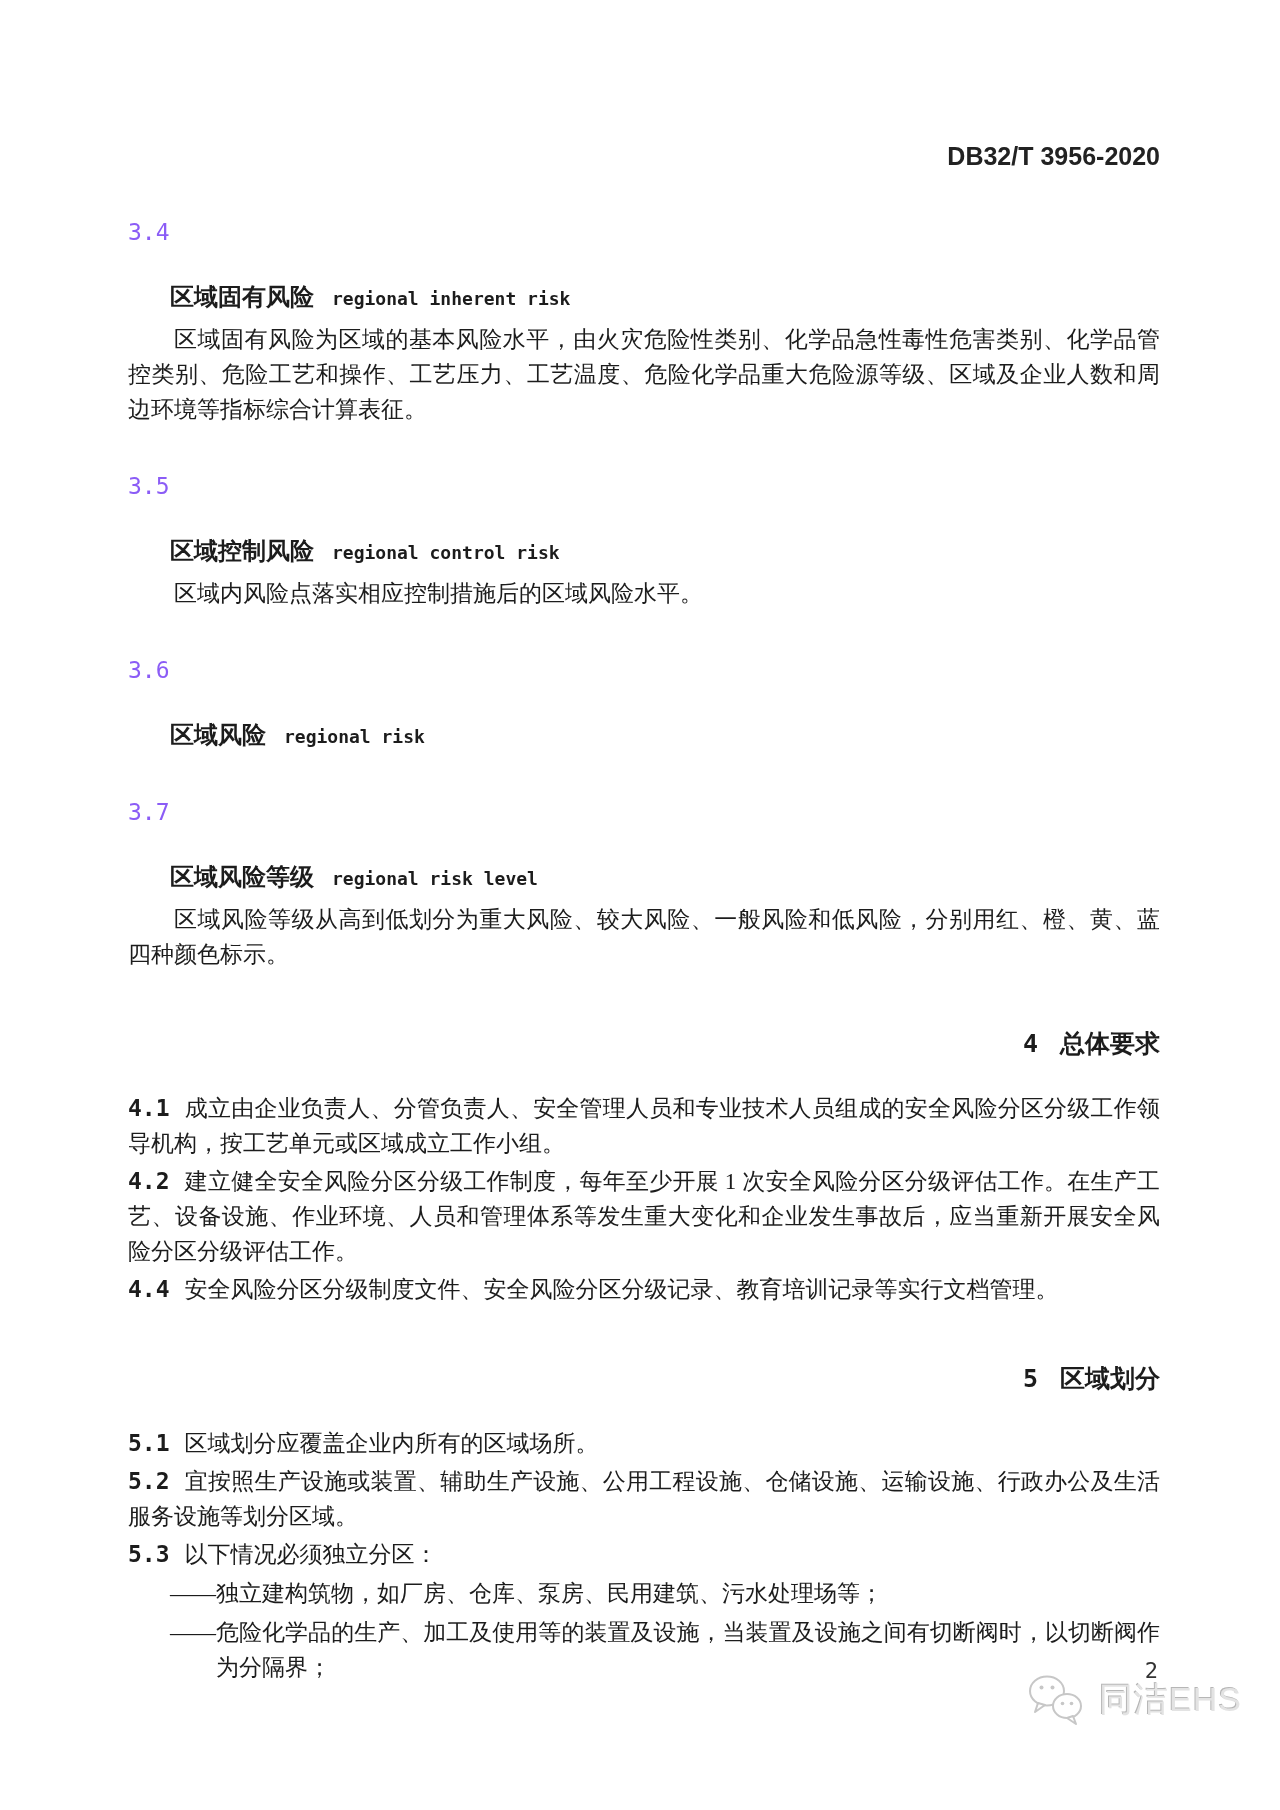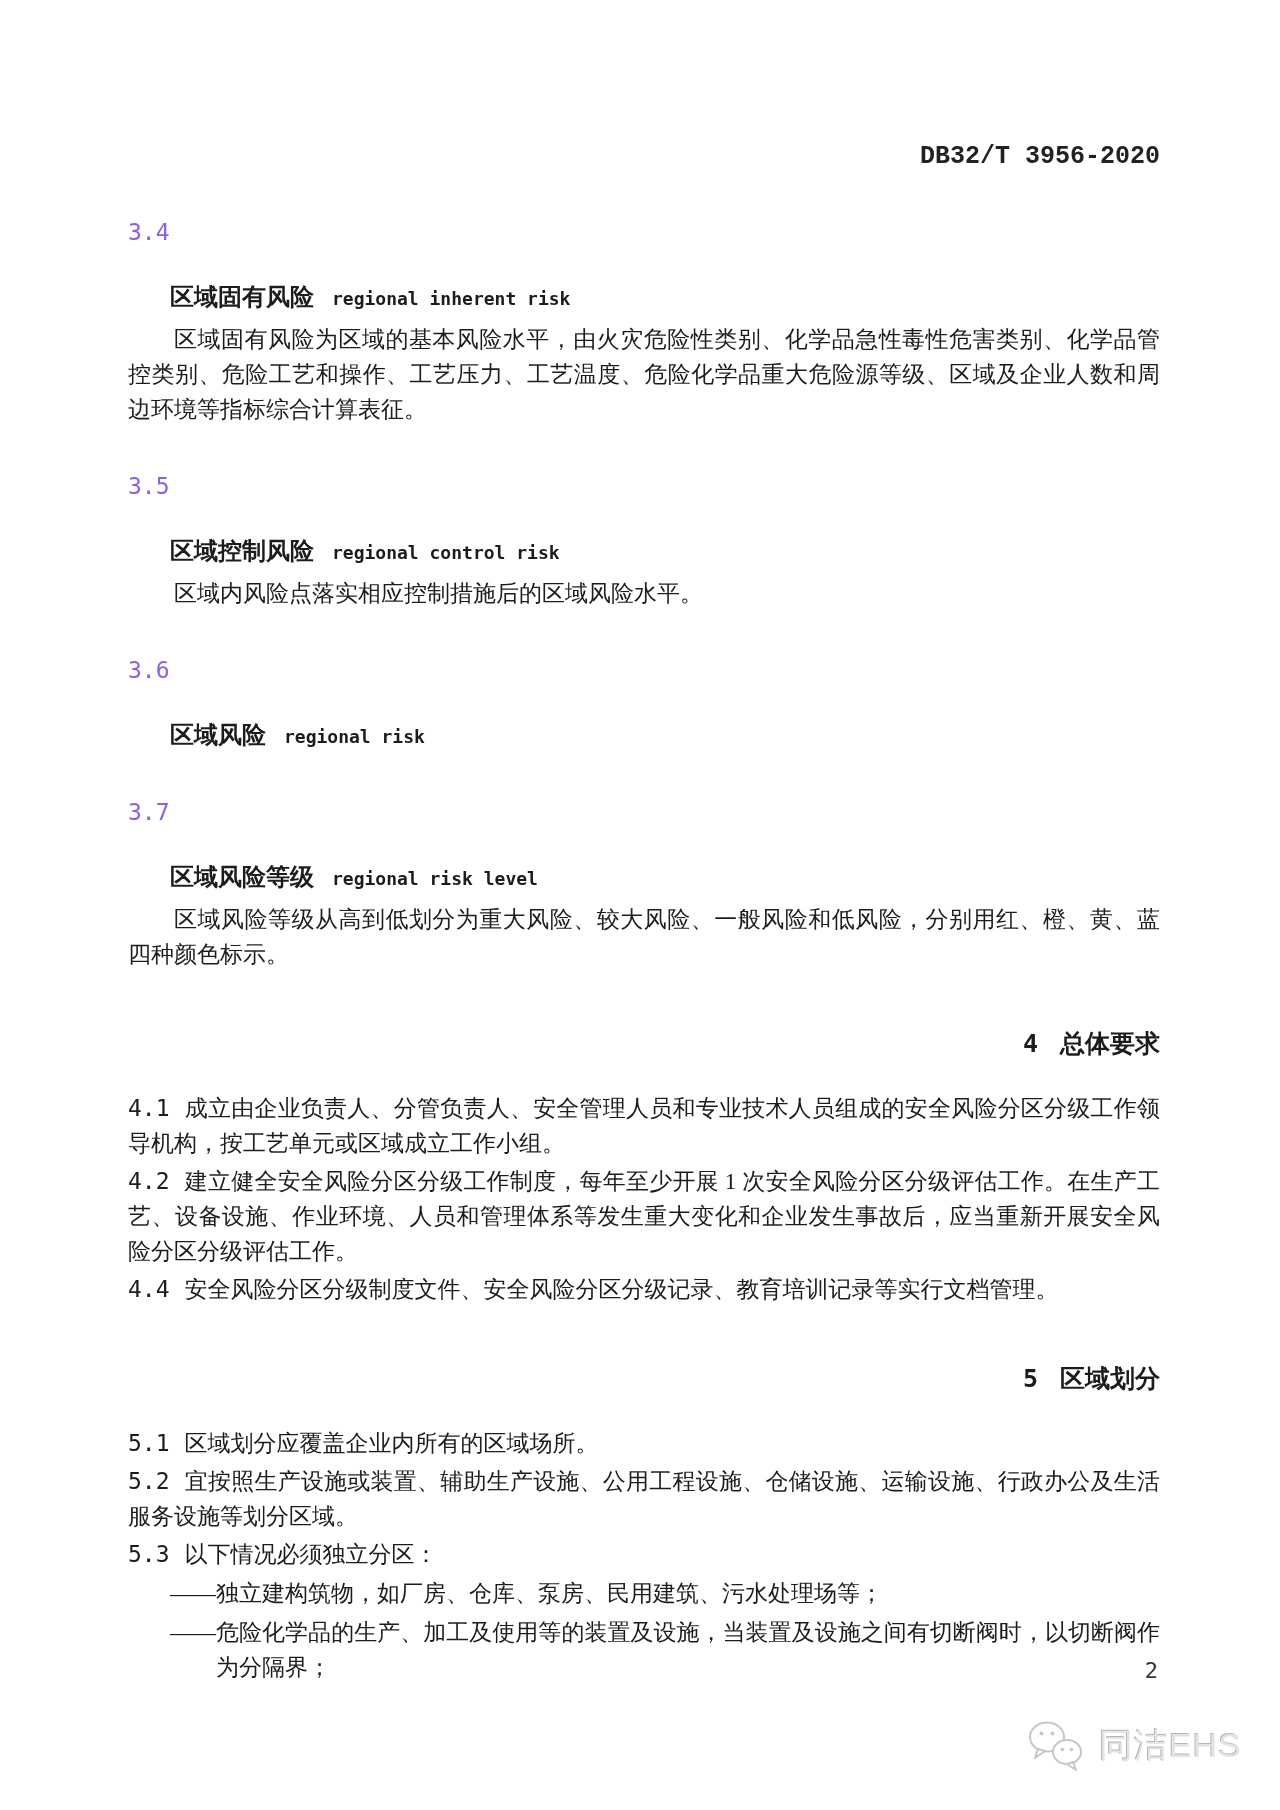--- a/index.html
+++ b/index.html
@@ -11,21 +11,21 @@
   .page {
     position: relative;
     width: 1280px;
     height: 1810px;
     background: #ffffff;
     padding: 142px 120px 0 128px;
     overflow: hidden;
   }
   .doc-code {
     text-align: right;
-    font-family: Liberation Mono, monospace;
+    font-family: Liberation Sans, sans-serif;
     font-size: 25px;
     font-weight: bold;
     color: #222;
   }
   .term-num {
     font-family: "DejaVu Sans Mono", monospace;
     font-size: 23px;
     margin-top: 46px;
     color: #8b5cf6;
   }
@@ -64,42 +64,42 @@
   .clause-head .num { margin-right: 22px; font-family: "DejaVu Sans Mono", monospace; }
   .clause-body { margin-top: 30px; }
   .clause-item {
     font-size: 23px;
     line-height: 35px;
     text-align: justify;
     margin-top: 3px;
   }
   .clause-item .num {
     font-family: "DejaVu Sans Mono", monospace;
-    font-weight: normal;
+    font-weight: bold;
     margin-right: 15px;
   }
   .dash-item {
     font-size: 23px;
     line-height: 35px;
     text-align: justify;
     margin-top: 4px;
     padding-left: 88px;
     text-indent: -46px;
   }
   .page-num {
     position: absolute;
     top: 1658px;
     right: 122px;
     font-size: 22px;
     font-family: "DejaVu Sans Mono", monospace;
     color: #333;
   }
   .watermark {
     position: absolute;
-    top: 1718px;
+    top: 1672px;
     right: 38px;
     display: flex;
     align-items: center;
     gap: 12px;
   }
   .watermark .wm-text {
     font-family: "Liberation Sans", "DejaVu Sans", sans-serif;
     font-size: 34px;
     letter-spacing: 1px;
     color: #e3e3e3;

